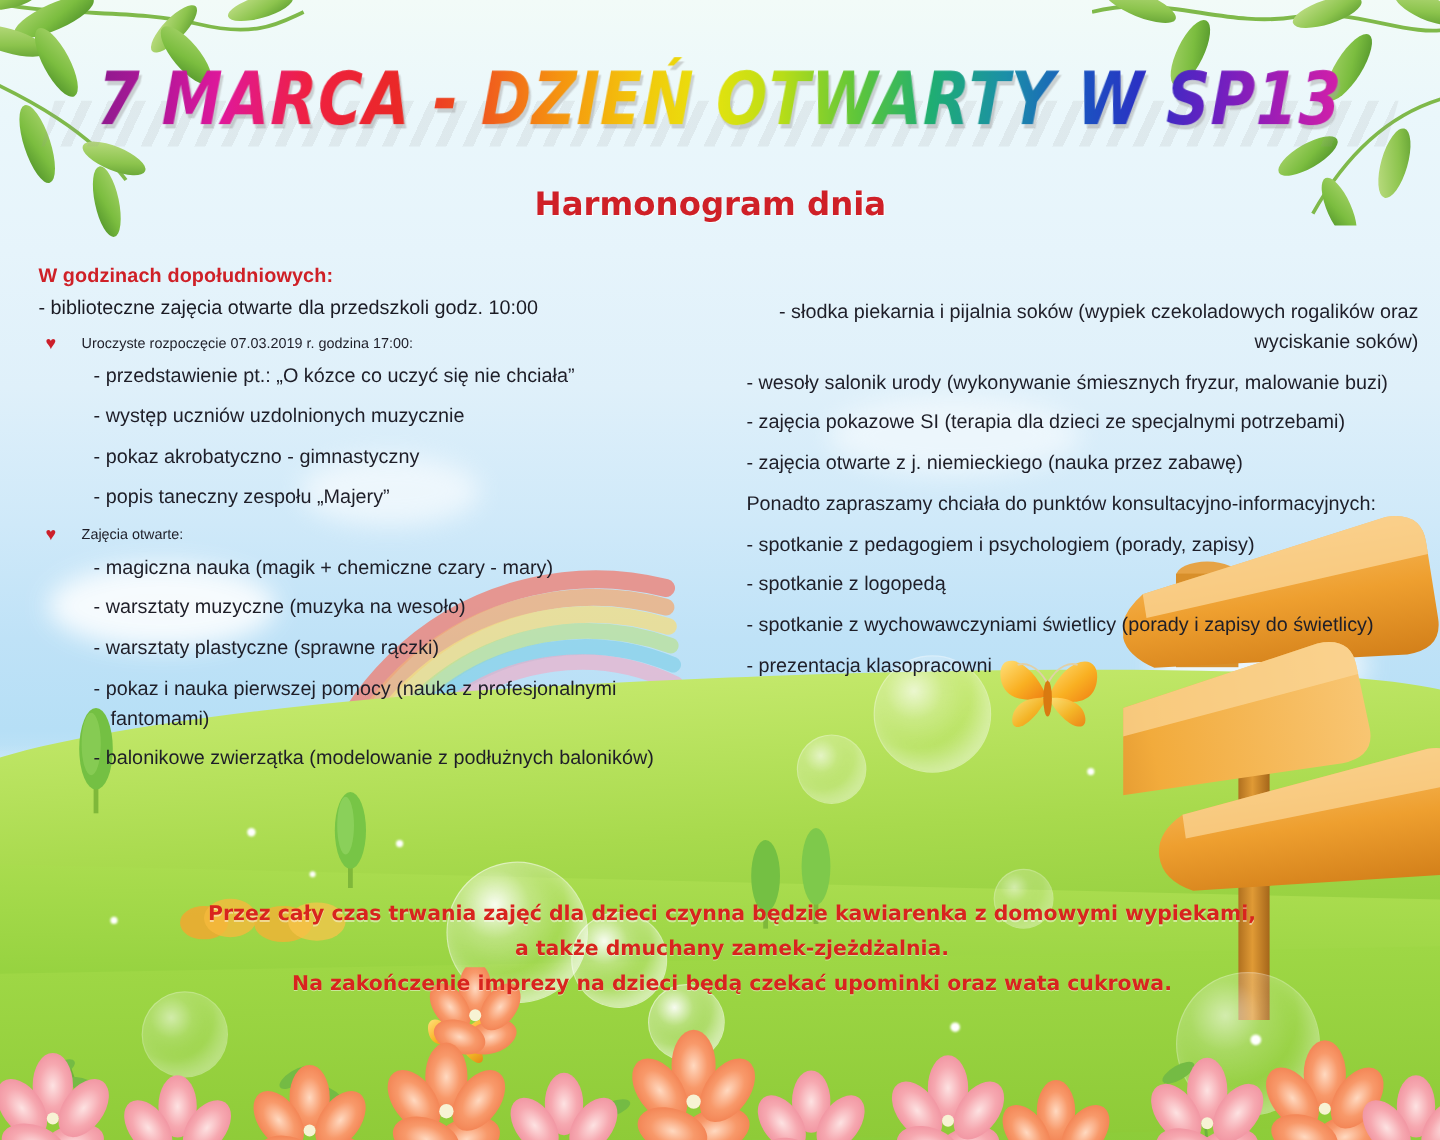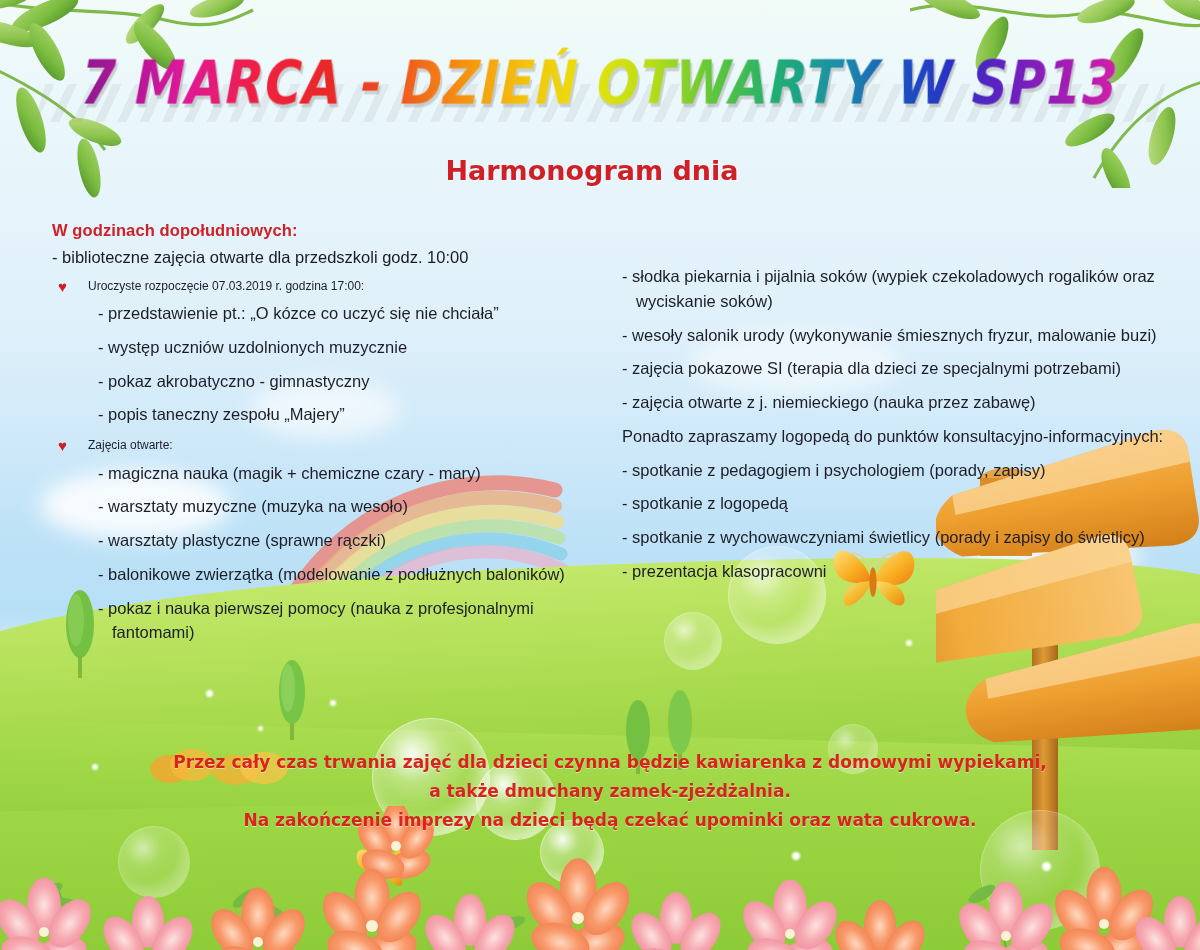--- a/index.html
+++ b/index.html
@@ -100,21 +100,21 @@
   .subtitle{
     position:absolute;left:0;right:16px;top:155px;text-align:center;z-index:31;
     font-size:27px;font-weight:bold;color:#cf2027;
     text-shadow:1px 1px 0 rgba(255,255,255,.7);
     font-family:"DejaVu Sans","Liberation Sans",sans-serif;
   }
 
   
   .content{position:absolute;left:0;top:218px;width:1200px;z-index:25;}
   .col{position:absolute;top:0;color:#1e1e28;}
-  .col-left{left:52px;width:560px;}
+  .col-left{left:32px;width:560px;}
   .col-right{left:622px;width:560px;}
 
   .head-red{
     color:#cf2027;font-weight:bold;font-size:16.5px;line-height:1.55;
     margin:0 0 1px 0;letter-spacing:.1px;
   }
   .line{font-size:16.5px;line-height:1.52;margin:0 0 6px 0;color:#1b1b24;}
   .bulrow{display:flex;align-items:flex-start;margin:7px 0 5px 0;}
   .heart{color:#cc1f2a;font-size:15px;line-height:1.3;width:30px;flex:0 0 30px;text-align:left;padding-left:6px;}
   .bultext{font-size:12px;line-height:1.5;}
@@ -447,30 +447,30 @@
       <p class="sub2">- pokaz akrobatyczno - gimnastyczny</p>
       <p class="sub2">- popis taneczny zespołu „Majery”</p>
 
       <div class="bulrow">
         <span class="heart">♥</span>
         <span class="bultext">Zajęcia otwarte:</span>
       </div>
       <p class="sub2">- magiczna nauka (magik + chemiczne czary - mary)</p>
       <p class="sub2">- warsztaty muzyczne (muzyka na wesoło)</p>
       <p class="sub2">- warsztaty plastyczne (sprawne rączki)</p>
+      <p class="sub2">- pokaz i nauka pierwszej pomocy (nauka z profesjonalnymi fantomami)</p>
       <p class="sub2">- balonikowe zwierzątka (modelowanie z podłużnych baloników)</p>
-      <p class="sub2">- pokaz i nauka pierwszej pomocy (nauka z profesjonalnymi fantomami)</p>
     </div>
 
     <div class="col col-right">
-      <p class="ritem" style="margin-top:46px;">- słodka piekarnia i pijalnia soków (wypiek czekoladowych rogalików oraz wyciskanie soków)</p>
+      <p class="ritem" style="margin-top:30px;text-align:right;">- słodka piekarnia i pijalnia soków (wypiek czekoladowych rogalików oraz wyciskanie soków)</p>
       <p class="ritem">- wesoły salonik urody (wykonywanie śmiesznych fryzur, malowanie buzi)</p>
       <p class="ritem">- zajęcia pokazowe SI (terapia dla dzieci ze specjalnymi potrzebami)</p>
       <p class="ritem">- zajęcia otwarte z j. niemieckiego (nauka przez zabawę)</p>
-      <p class="rplain">Ponadto zapraszamy logopedą do punktów konsultacyjno-informacyjnych:</p>
+      <p class="rplain">Ponadto zapraszamy chciała do punktów konsultacyjno-informacyjnych:</p>
       <p class="ritem">- spotkanie z pedagogiem i psychologiem (porady, zapisy)</p>
       <p class="ritem">- spotkanie z logopedą</p>
       <p class="ritem">- spotkanie z wychowawczyniami świetlicy (porady i zapisy do świetlicy)</p>
       <p class="ritem">- prezentacja klasopracowni</p>
     </div>
   </div>
 
   <div class="footer">
     <div>Przez cały czas trwania zajęć dla dzieci czynna będzie kawiarenka z domowymi wypiekami,</div>
     <div>a także dmuchany zamek-zjeżdżalnia.</div>

